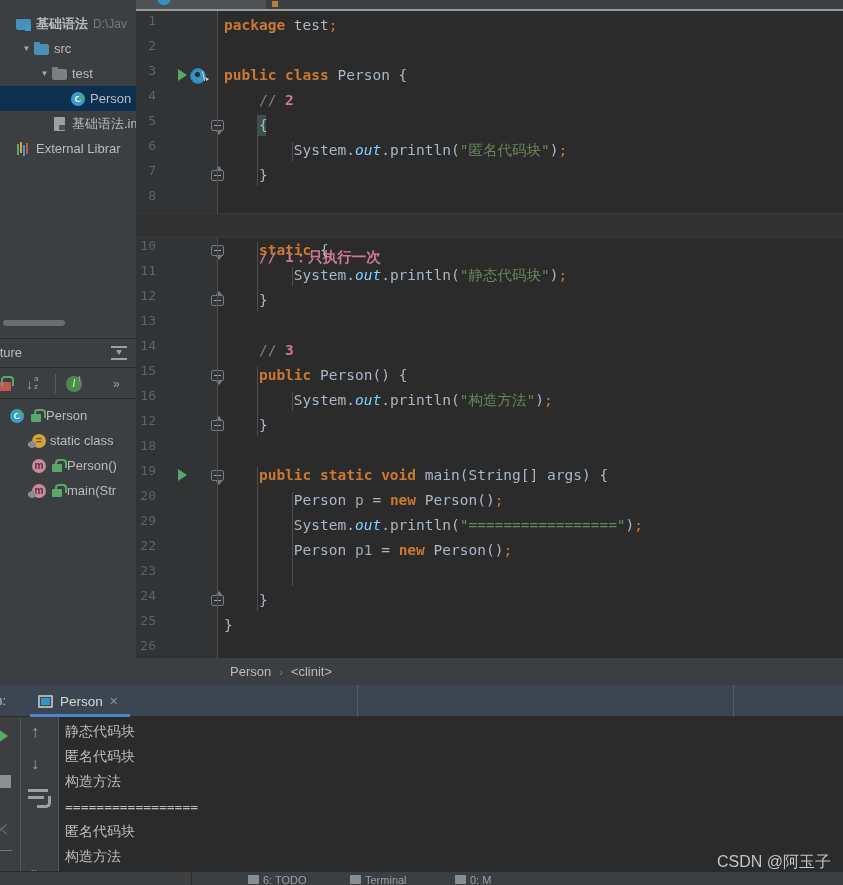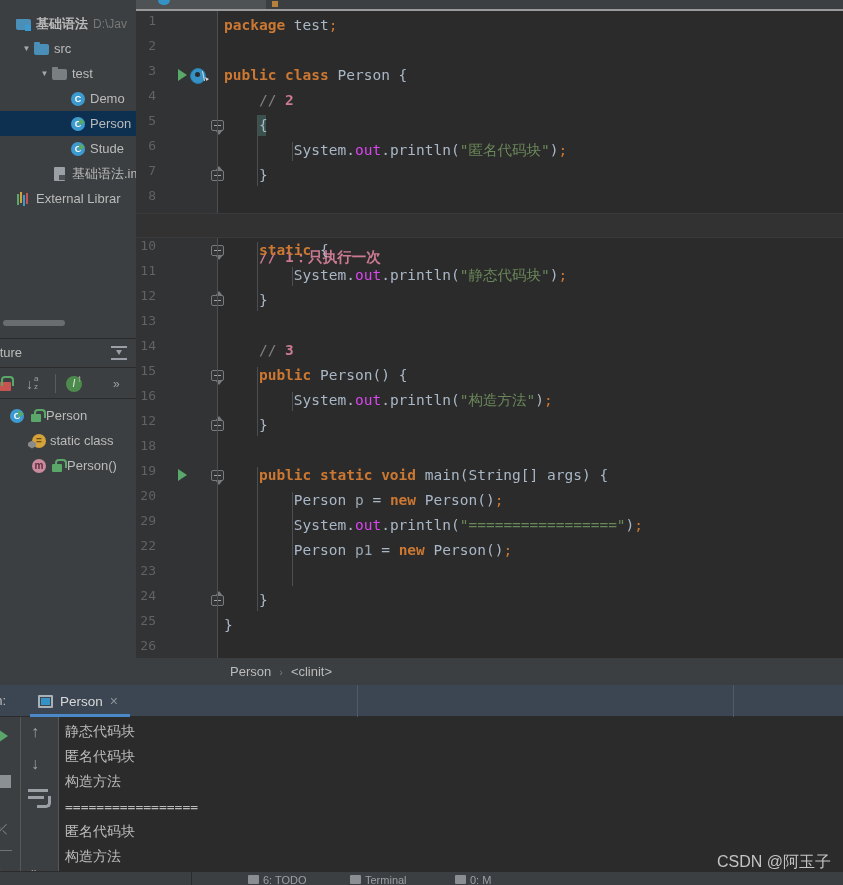--- a/index.html
+++ b/index.html
@@ -289,21 +289,21 @@
     position: absolute; width: 9px; height: 21px; background: #3b514d;
   }
   .indent-guide {
     position: absolute; width: 1px; background: #4b4f51;
   }
   .kw { color: #cc7832; font-weight: bold; }
   .nm { color: #a9b7c6; }
   .str { color: #6a8759; }
   .cmt { color: #808080; }
   .cmt-tag { color: #cc7a91; font-weight: bold; }
-  .fld { color: #d946ef; }
+  .fld { color: #7dd3fc; font-style: italic; }
   .semi { color: #cc7832; }
   .var { color: #9ba7b0; }
   .pun { color: #a9b7c6; }
 
   
   .breadcrumb {
     position: absolute; left: 136px; top: 658px; width: 707px; height: 27px;
     background: #3c3f41; display: flex; align-items: center;
     padding-left: 94px; color: #bbbbbb; font-size: 13px; gap: 8px;
   }
@@ -446,34 +446,24 @@
         <div class="tree-row" style="padding-left: 20px;">
           <span class="arrow">▼</span>
           <span class="ic ic-folder src"></span>
           <span class="lbl">src</span>
         </div>
         <div class="tree-row" style="padding-left: 38px;">
           <span class="arrow">▼</span>
           <span class="ic ic-folder pkg"></span>
           <span class="lbl">test</span>
         </div>
-        <div class="tree-row" style="padding-left: 56px;">
-          <span class="arrow"></span>
-          <span class="ic ic-class"></span>
-          <span class="lbl">Demo</span>
-        </div>
         <div class="tree-row selected" style="padding-left: 56px;">
           <span class="arrow"></span>
           <span class="ic ic-class runnable"></span>
           <span class="lbl">Person</span>
-        </div>
-        <div class="tree-row" style="padding-left: 56px;">
-          <span class="arrow"></span>
-          <span class="ic ic-class runnable"></span>
-          <span class="lbl">Stude</span>
         </div>
         <div class="tree-row" style="padding-left: 38px;">
           <span class="arrow"></span>
           <span class="ic ic-iml"></span>
           <span class="lbl">基础语法.im</span>
         </div>
         <div class="tree-row" style="padding-left: 2px;">
           <span class="arrow"></span>
           <span class="ic ic-lib"></span>
           <span class="lbl">External Librar</span>
@@ -510,20 +500,25 @@
           <span>Person</span>
         </div>
         <div class="st-row" style="padding-left: 30px;">
           <span class="ic-fld init statico"></span>
           <span>static class</span>
         </div>
         <div class="st-row" style="padding-left: 30px;">
           <span class="ic-fld method"></span>
           <span class="ic-unlock"></span>
           <span>Person()</span>
+        </div>
+        <div class="st-row" style="padding-left: 30px;">
+          <span class="ic-fld method statico"></span>
+          <span class="ic-unlock"></span>
+          <span>main(Str</span>
         </div>
       </div>
 
     <div class="sb-bottom-scroll"></div>
   </div>
 
   <div class="editor">
     <div class="gutter" id="gutter">
         <div class="gutter-line" style="top: 2px;">1</div>
         <div class="gutter-line" style="top: 27px;">2</div>

